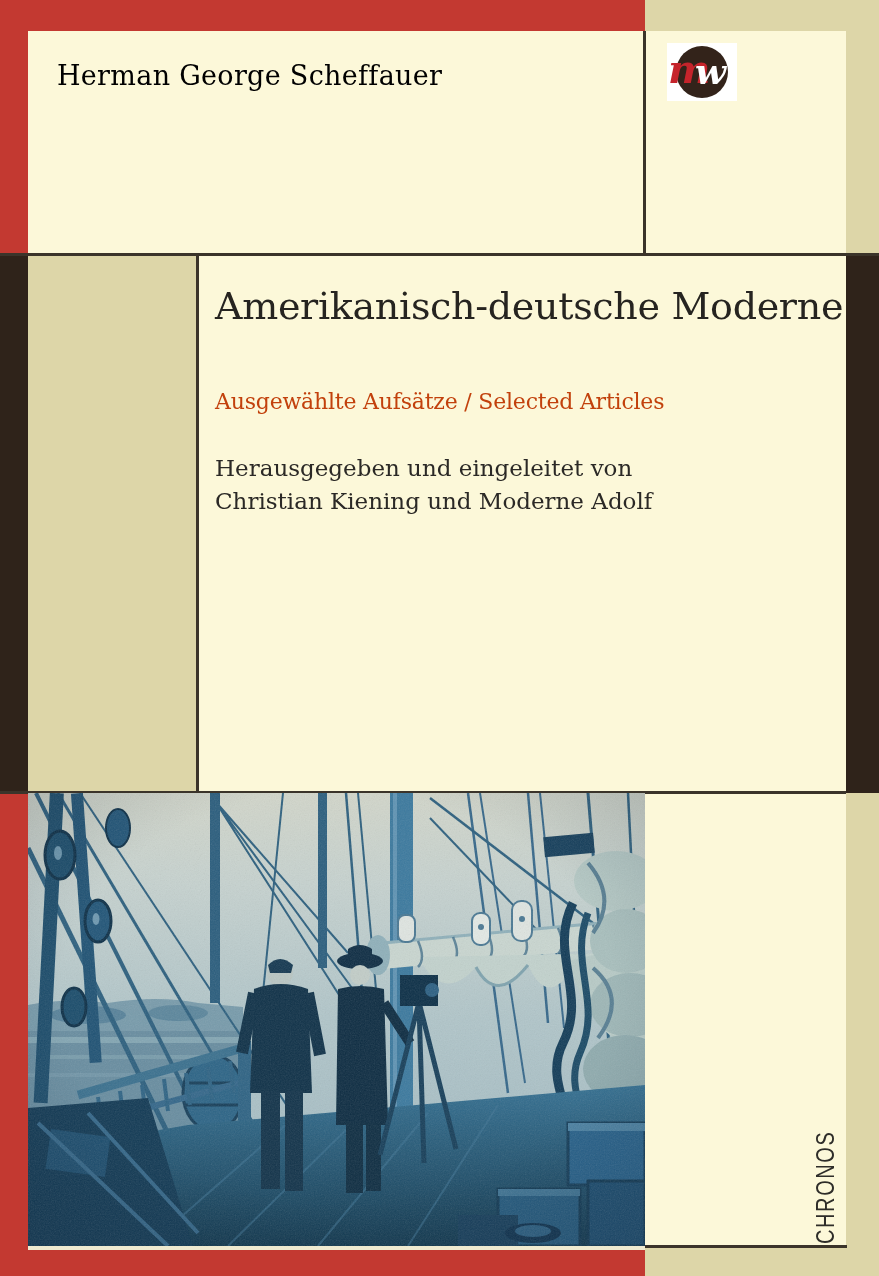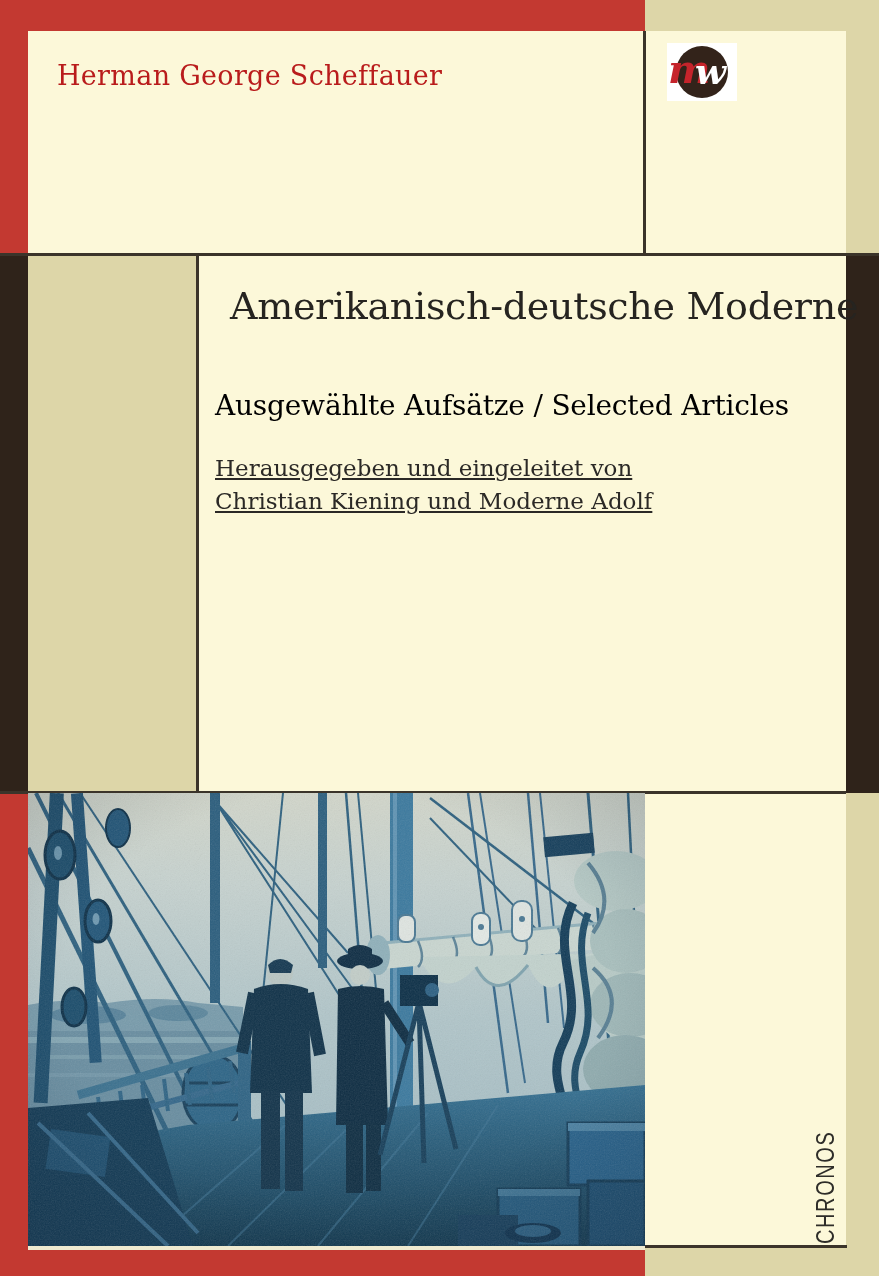--- a/index.html
+++ b/index.html
@@ -10,30 +10,30 @@
   }
   .abs{position:absolute;}
   
   .red{background:#c33931;}
   .brown{background:#2f231a;}
   .cream{background:#fcf8d9;}
   .tan{background:#ddd6a8;}
   .line{background:#3b342a;}
   
   .author{
-    left:57px;top:60px;font-size:27px;color:#b91c1c;letter-spacing:.3px;white-space:nowrap;
+    left:57px;top:60px;font-size:27px;color:#000000;letter-spacing:.3px;white-space:nowrap;
   }
   .title{
-    left:215px;top:284px;font-size:38px;color:#262420;letter-spacing:-.3px;white-space:nowrap;margin-left:15px;
+    left:215px;top:284px;font-size:38px;color:#262420;letter-spacing:-.3px;white-space:nowrap;
   }
   .subtitle{
-    left:215px;top:389px;font-size:28px;color:#000000;letter-spacing:-.2px;white-space:nowrap;
+    left:215px;top:389px;font-size:22px;color:#c2410c;letter-spacing:-.2px;white-space:nowrap;
   }
   .editors{
-    left:215px;top:452px;font-size:23px;line-height:33px;color:#2b2926;white-space:nowrap;text-decoration:underline;
+    left:215px;top:452px;font-size:23px;line-height:33px;color:#2b2926;white-space:nowrap;
   }
   
   .logo{left:667px;top:43px;width:70px;height:58px;background:#ffffff;}
   .logo .circle{position:absolute;left:9px;top:3px;width:52px;height:52px;border-radius:50%;background:#33231a;}
   .logo .m{position:absolute;left:1px;top:2px;font:italic bold 40px "DejaVu Serif",serif;color:#c5242b;z-index:2;}
   .logo .w{position:absolute;left:28px;top:7px;font:italic bold 36px "DejaVu Serif",serif;color:#ffffff;z-index:2;}
   
   .chronos-box{left:808px;top:1130px;width:32px;height:114px;}
   .chronos-box span{
     position:absolute;left:3px;top:114px;transform-origin:0 0;

